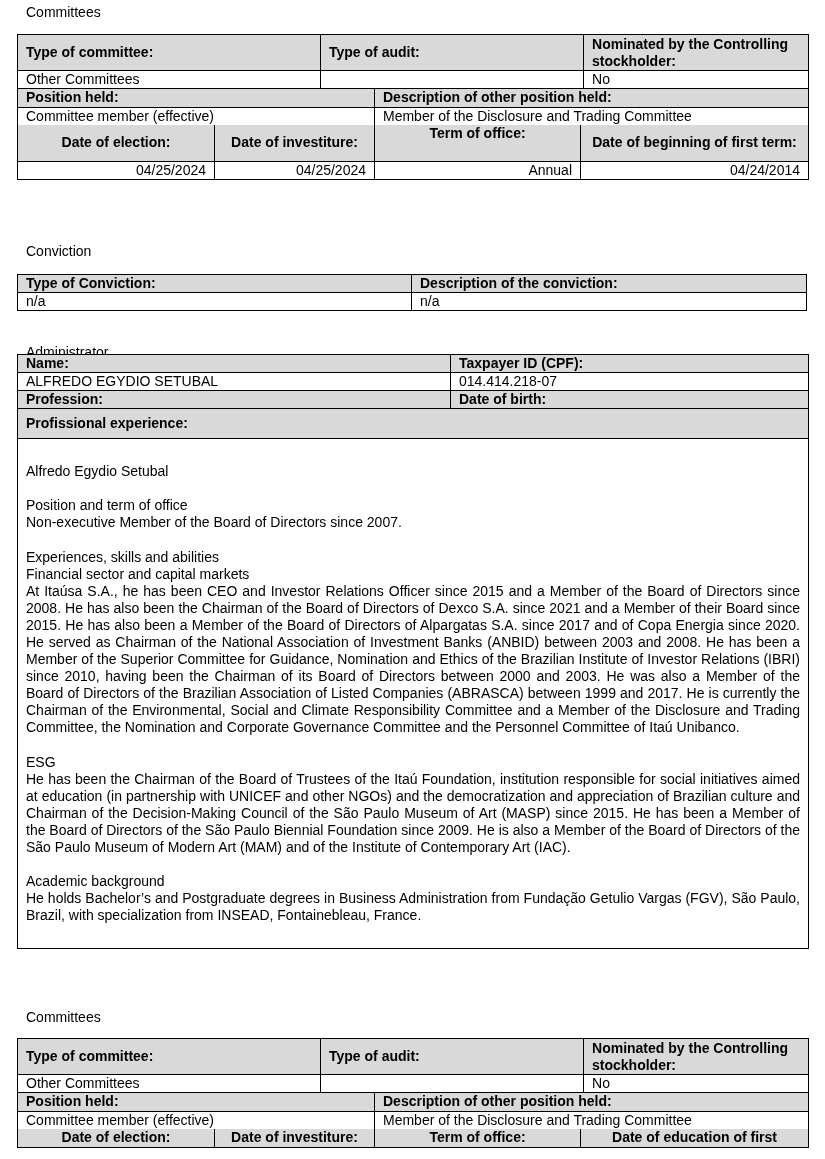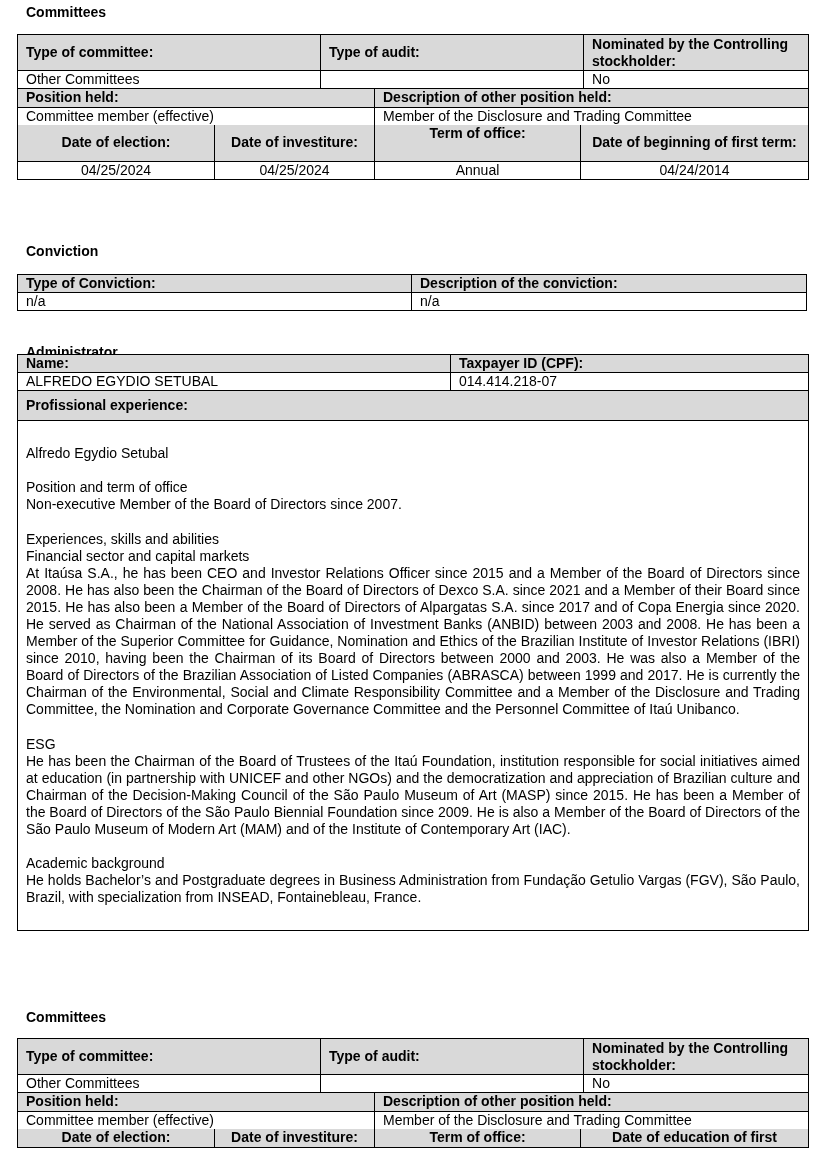--- a/index.html
+++ b/index.html
@@ -1,32 +1,32 @@
 <!DOCTYPE html>
 <html><head>
 <meta charset="utf-8">
 <style>
   html, body { margin: 0; padding: 0; background: #ffffff; }
   body {
     width: 825px; height: 1159px; overflow: hidden; position: relative;
     font-family: "Liberation Sans", sans-serif; color: #000;
   }
   .heading {
-    position: absolute; left: 26px; font-weight: bold; font-size: 14px;
+    position: absolute; left: 26px; font-weight: normal; font-size: 14px;
   }
   table.t {
     position: absolute; left: 17px; width: 710px;
     border-collapse: collapse; table-layout: fixed;
     font-size: 14px;
   }
   table.t td {
     border: 1px solid #000; padding: 0 8px; line-height: 17px; vertical-align: middle;
   }
   td.h { background: #d9d9d9; font-weight: bold; }
-  td.c { text-align: center; margin-top: 36px; }
+  td.c { text-align: right; margin-top: 36px; }
   td.hc { background: #d9d9d9; font-weight: bold; text-align: center; }
   td.body-text {
     text-align: justify; line-height: 17.6px; padding: 0 8px 2px 8px; vertical-align: top;
   }
   .para { margin: 0; }
   .gap { height: 17.6px; }
   .nb-top { border-top: none !important; }
 </style>
 </head>
 <body>
@@ -119,20 +119,24 @@
   </colgroup>
   <tbody>
       <tr style="height:18px">
     <td class="h">Name:</td>
     <td class="h">Taxpayer ID (CPF):</td>
   </tr>
   <tr style="height:18px">
     <td>ALFREDO EGYDIO SETUBAL</td>
     <td>014.414.218-07</td>
   </tr>
+  <tr style="height:18px">
+    <td class="h">Profession:</td>
+    <td class="h">Date of birth:</td>
+  </tr>
   <tr style="height:30px">
     <td class="h" colspan="2">Profissional experience:</td>
   </tr>
   <tr>
     <td class="body-text" colspan="2" style="height:509px">
       <p class="para">Alfredo Egydio Setubal</p>
       <div class="gap"></div>
       <p class="para">Position and term of office</p>
       <p class="para">Non-executive Member of the Board of Directors since 2007.</p>
       <div class="gap"></div>

